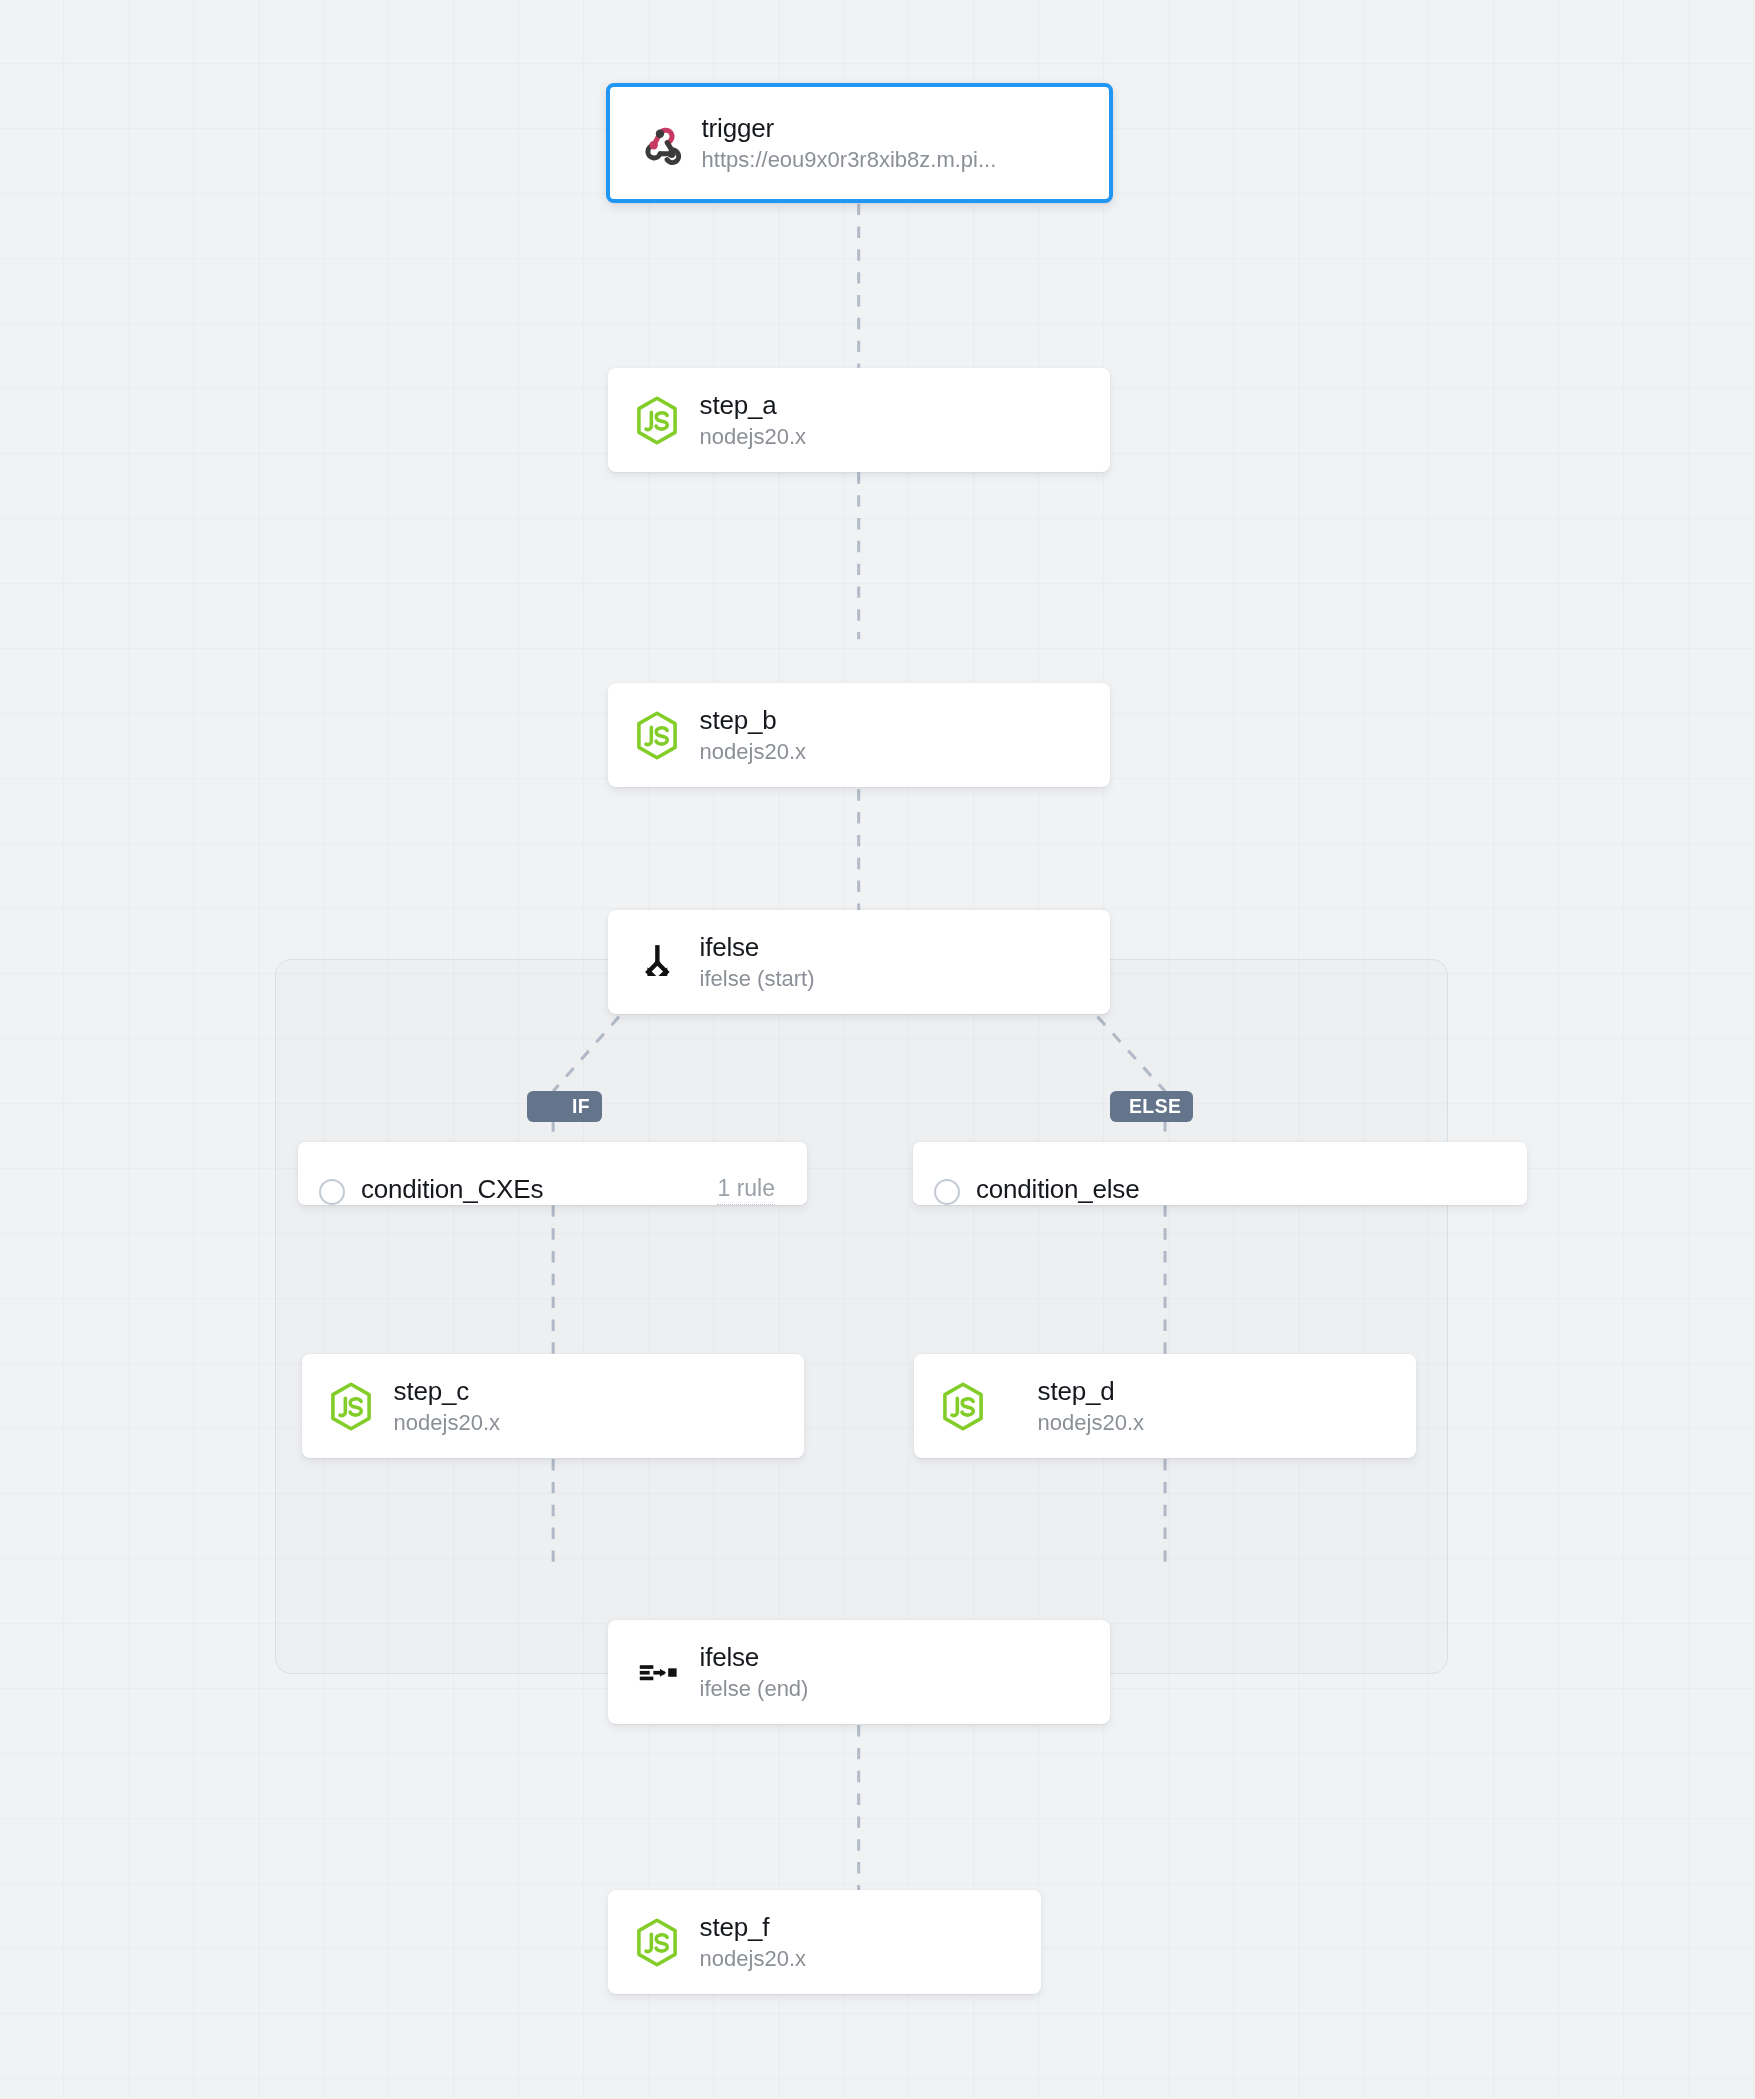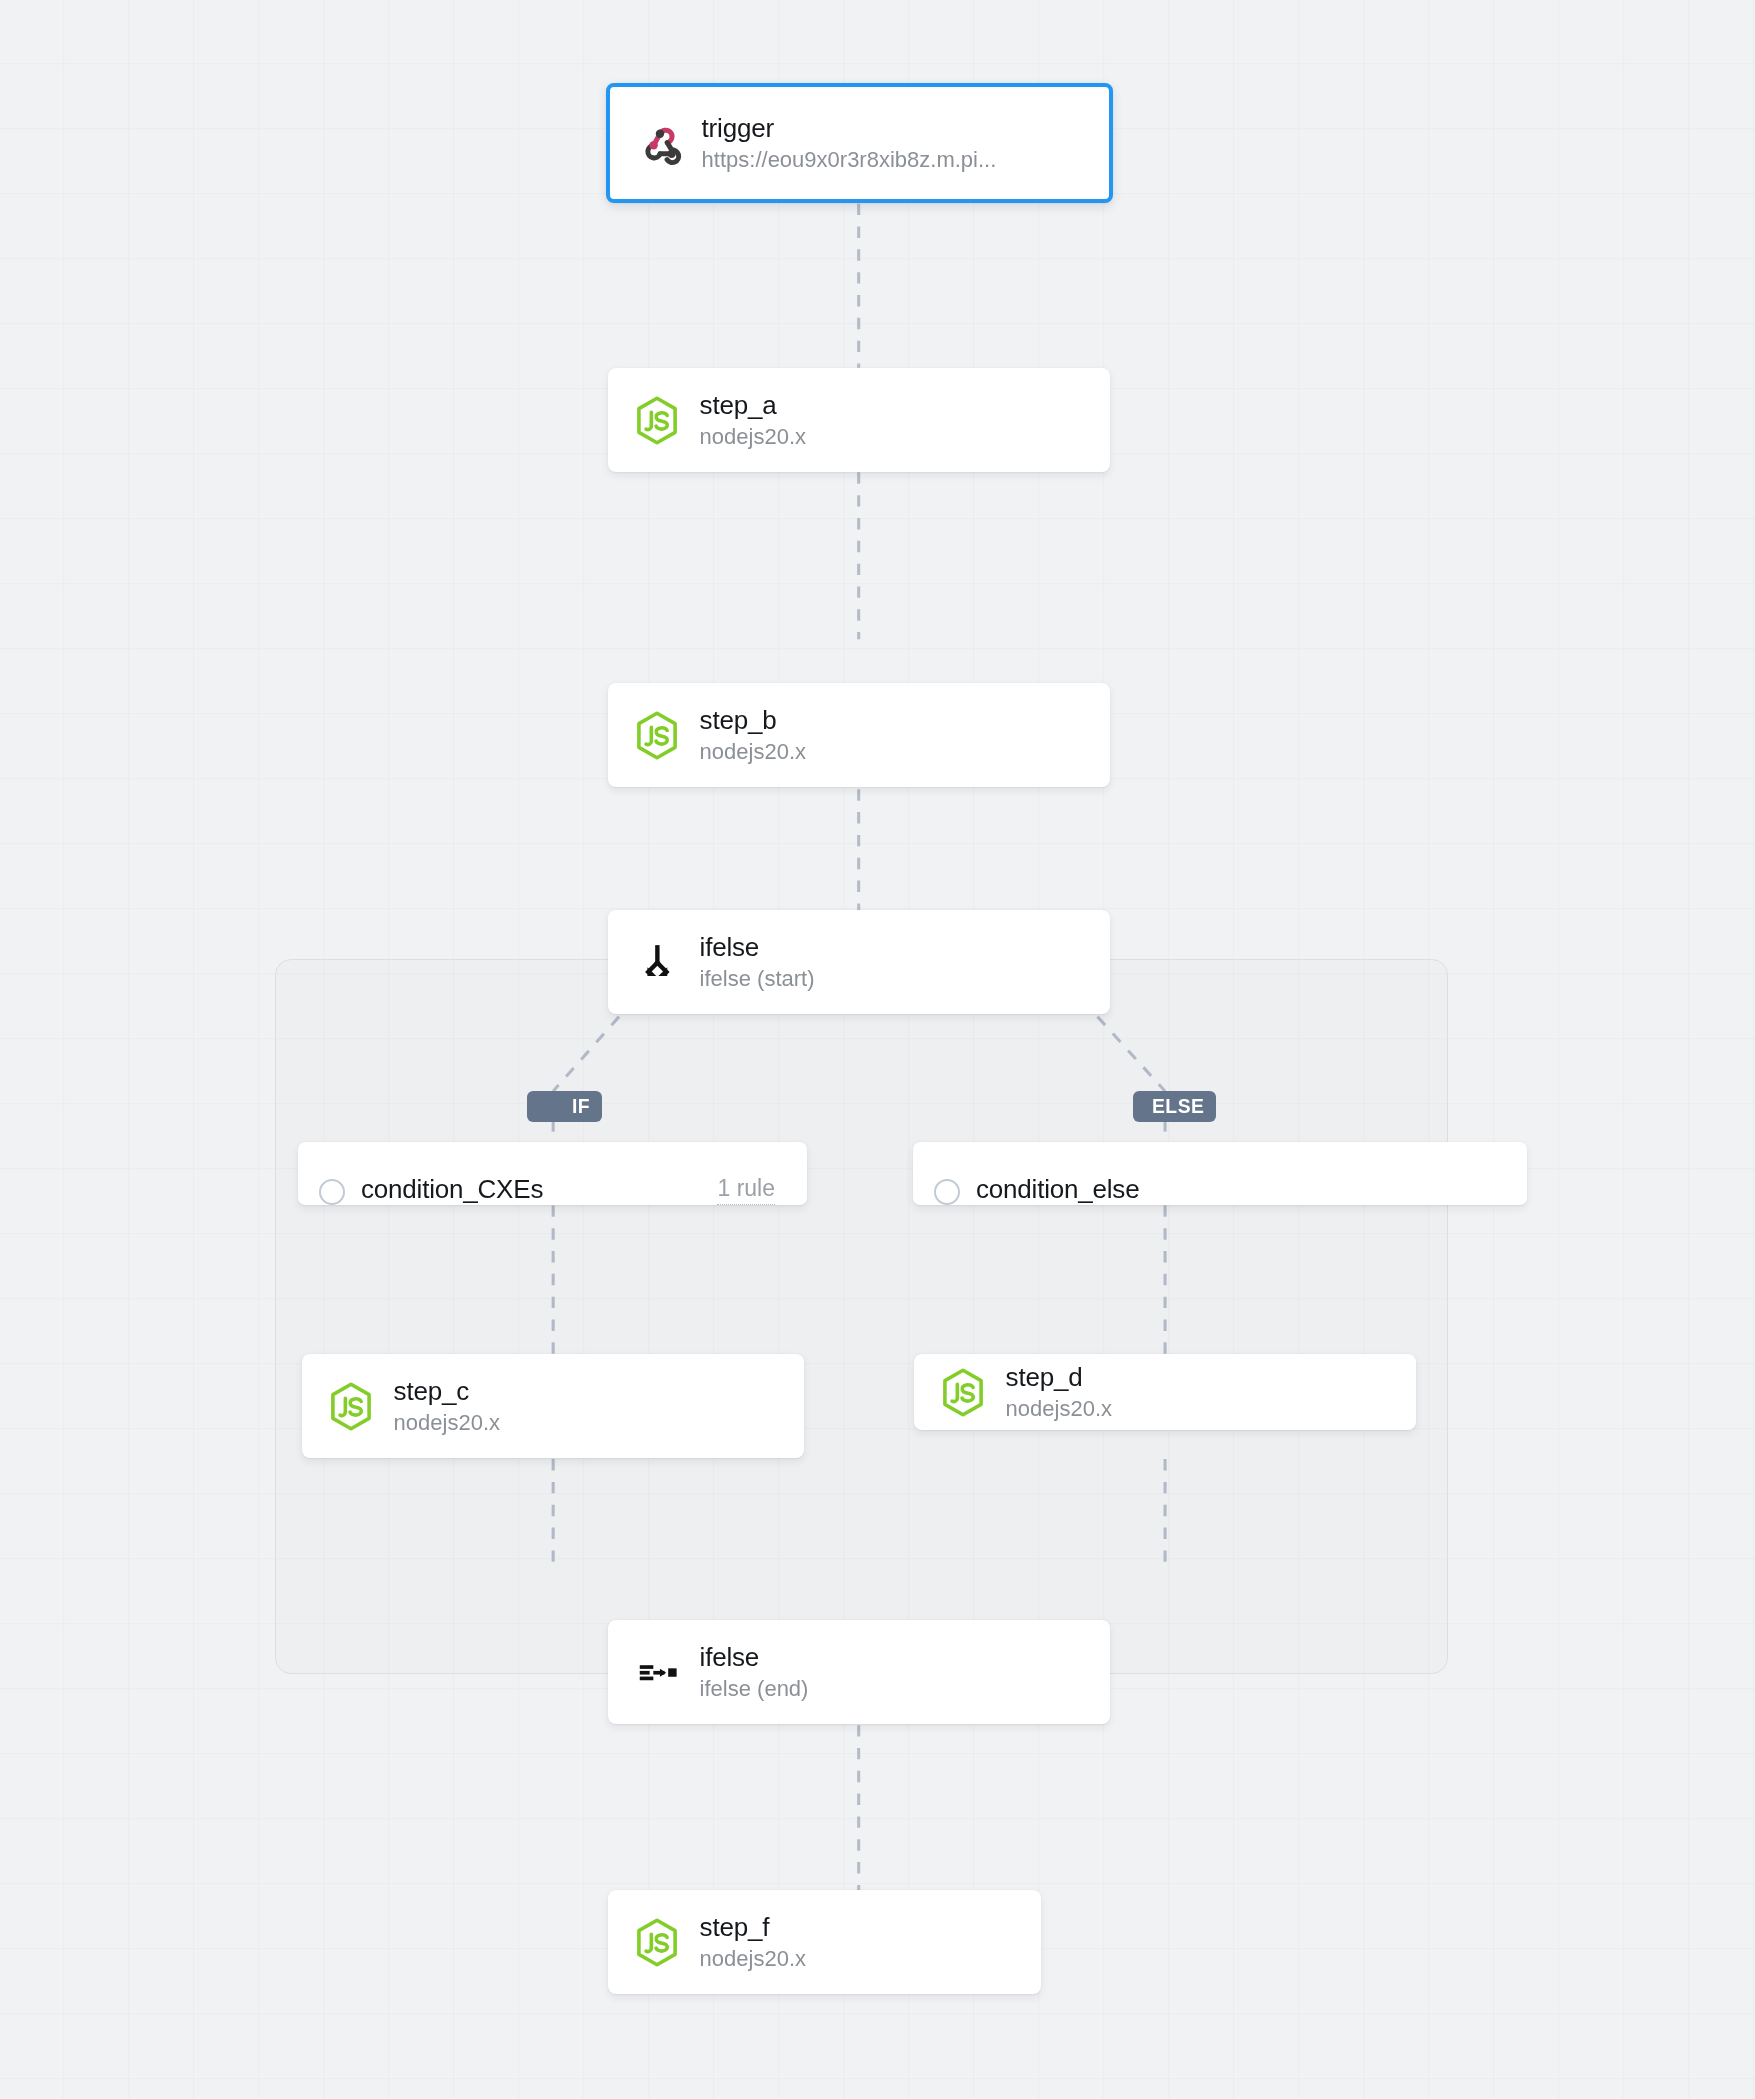--- a/index.html
+++ b/index.html
@@ -254,21 +254,21 @@
     <span class="node-text">
       <span class="node-title">ifelse</span>
       <span class="node-sub">ifelse (start)</span>
     </span>
   </div>
 
   <div class="branch-badge" style="left:527px; top:1091px;padding-left:45px;">
     <span>IF</span>
   </div>
 
-  <div class="branch-badge" style="left:1133px; top:1091px;padding-left:19px;">
+  <div class="branch-badge" style="left:1110px; top:1091px;padding-left:19px;">
     <span>ELSE</span>
   </div>
 
   <div class="cond-node" style="left:298px; top:1142px; width:509px;">
     <span class="cond-circle"></span>
     <span class="cond-label">condition_CXEs</span>
     <span class="cond-rule">1 rule</span>
   </div>
 
   <div class="cond-node" style="left:913px; top:1142px; width:614px;">
@@ -283,21 +283,21 @@
         <path d="M9.0 8.6 L9.0 16.2 A1.9 1.9 0 0 1 6.2 17.6" fill="none" stroke="#83cd29" stroke-width="1.9" stroke-linecap="round"></path>
         <path d="M17.4 10.3 A3.0 2.0 0 0 0 11.6 11.3 C11.6 14.3 17.4 12.6 17.4 15.3 A3.0 2.0 0 0 1 11.5 16.0" fill="none" stroke="#83cd29" stroke-width="1.9" stroke-linecap="round"></path>
       </svg>
     </span>
     <span class="node-text">
       <span class="node-title">step_c</span>
       <span class="node-sub">nodejs20.x</span>
     </span>
   </div>
 
-  <div class="node" style="left:914px; top:1354px; width:502px; height:76px;">
+  <div class="node" style="left:914px; top:1354px; width:502px; height:104px;gap:32px;">
     <span class="node-icon">
       <svg width="46" height="49" viewBox="0 0 24 26">
         <path d="M12 1.2 L21.6 6.7 L21.6 19.3 L12 24.8 L2.4 19.3 L2.4 6.7 Z" fill="none" stroke="#83cd29" stroke-width="1.9" stroke-linejoin="round"></path>
         <path d="M9.0 8.6 L9.0 16.2 A1.9 1.9 0 0 1 6.2 17.6" fill="none" stroke="#83cd29" stroke-width="1.9" stroke-linecap="round"></path>
         <path d="M17.4 10.3 A3.0 2.0 0 0 0 11.6 11.3 C11.6 14.3 17.4 12.6 17.4 15.3 A3.0 2.0 0 0 1 11.5 16.0" fill="none" stroke="#83cd29" stroke-width="1.9" stroke-linecap="round"></path>
       </svg>
     </span>
     <span class="node-text">
       <span class="node-title">step_d</span>
       <span class="node-sub">nodejs20.x</span>

